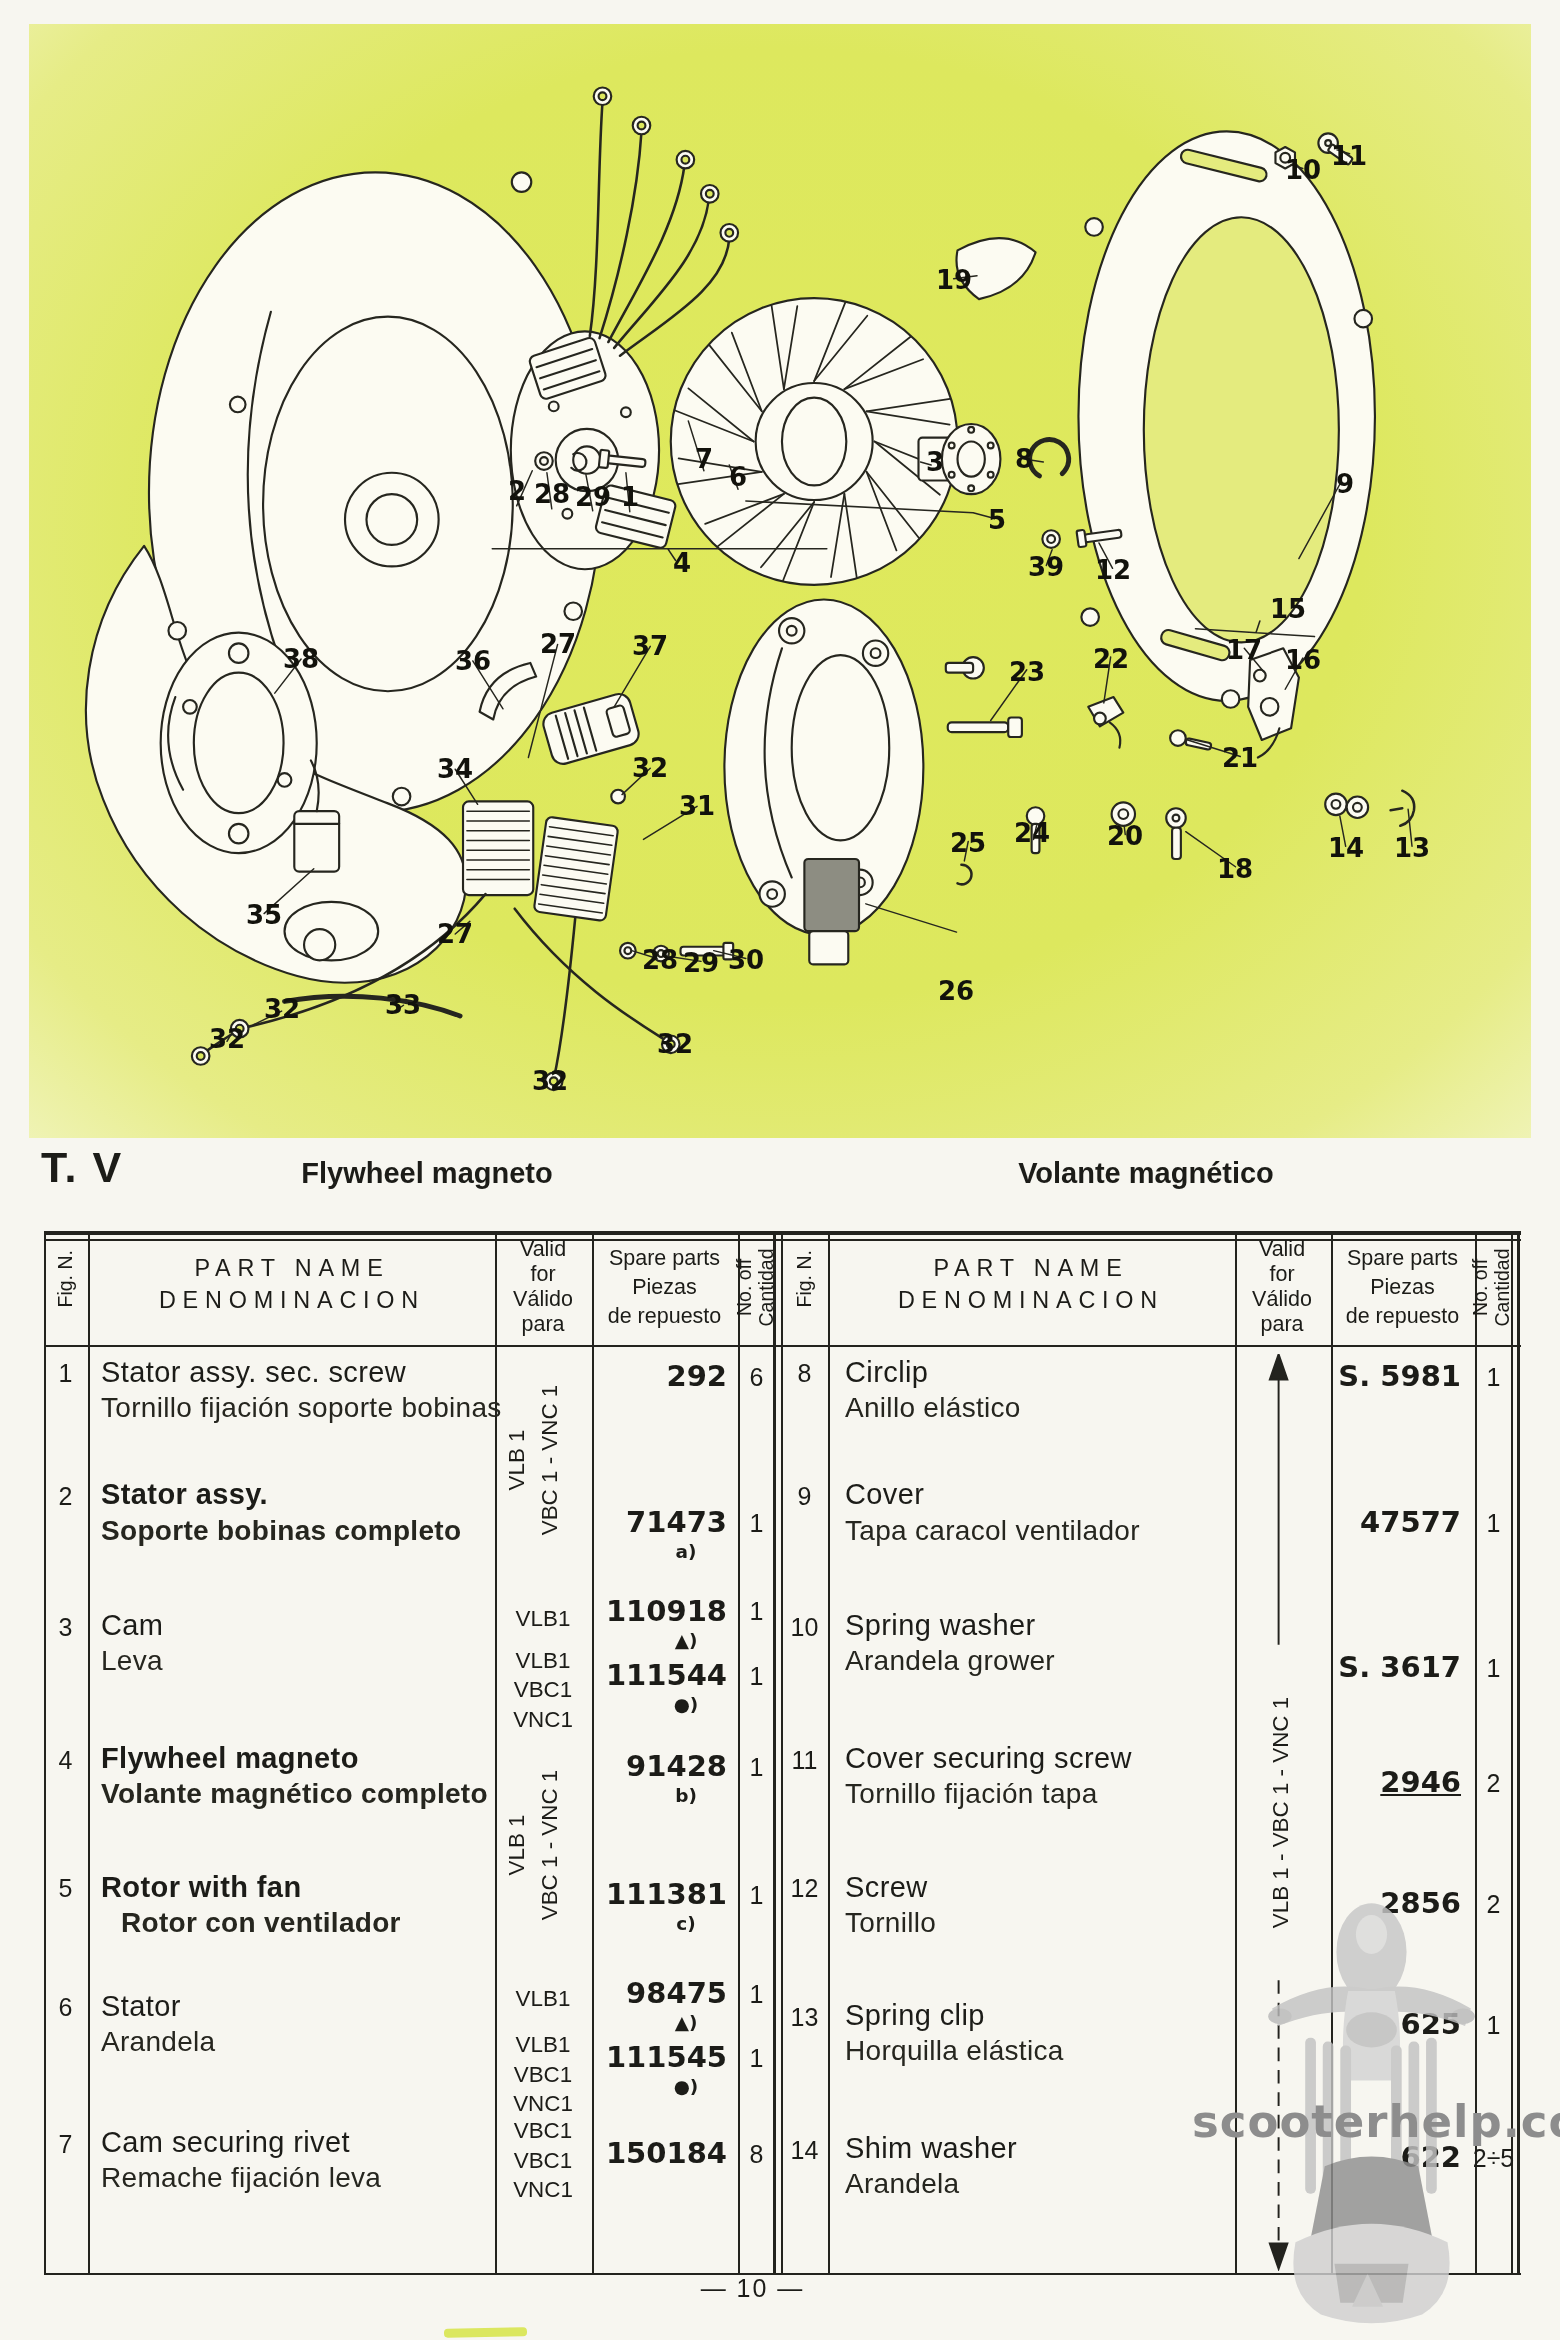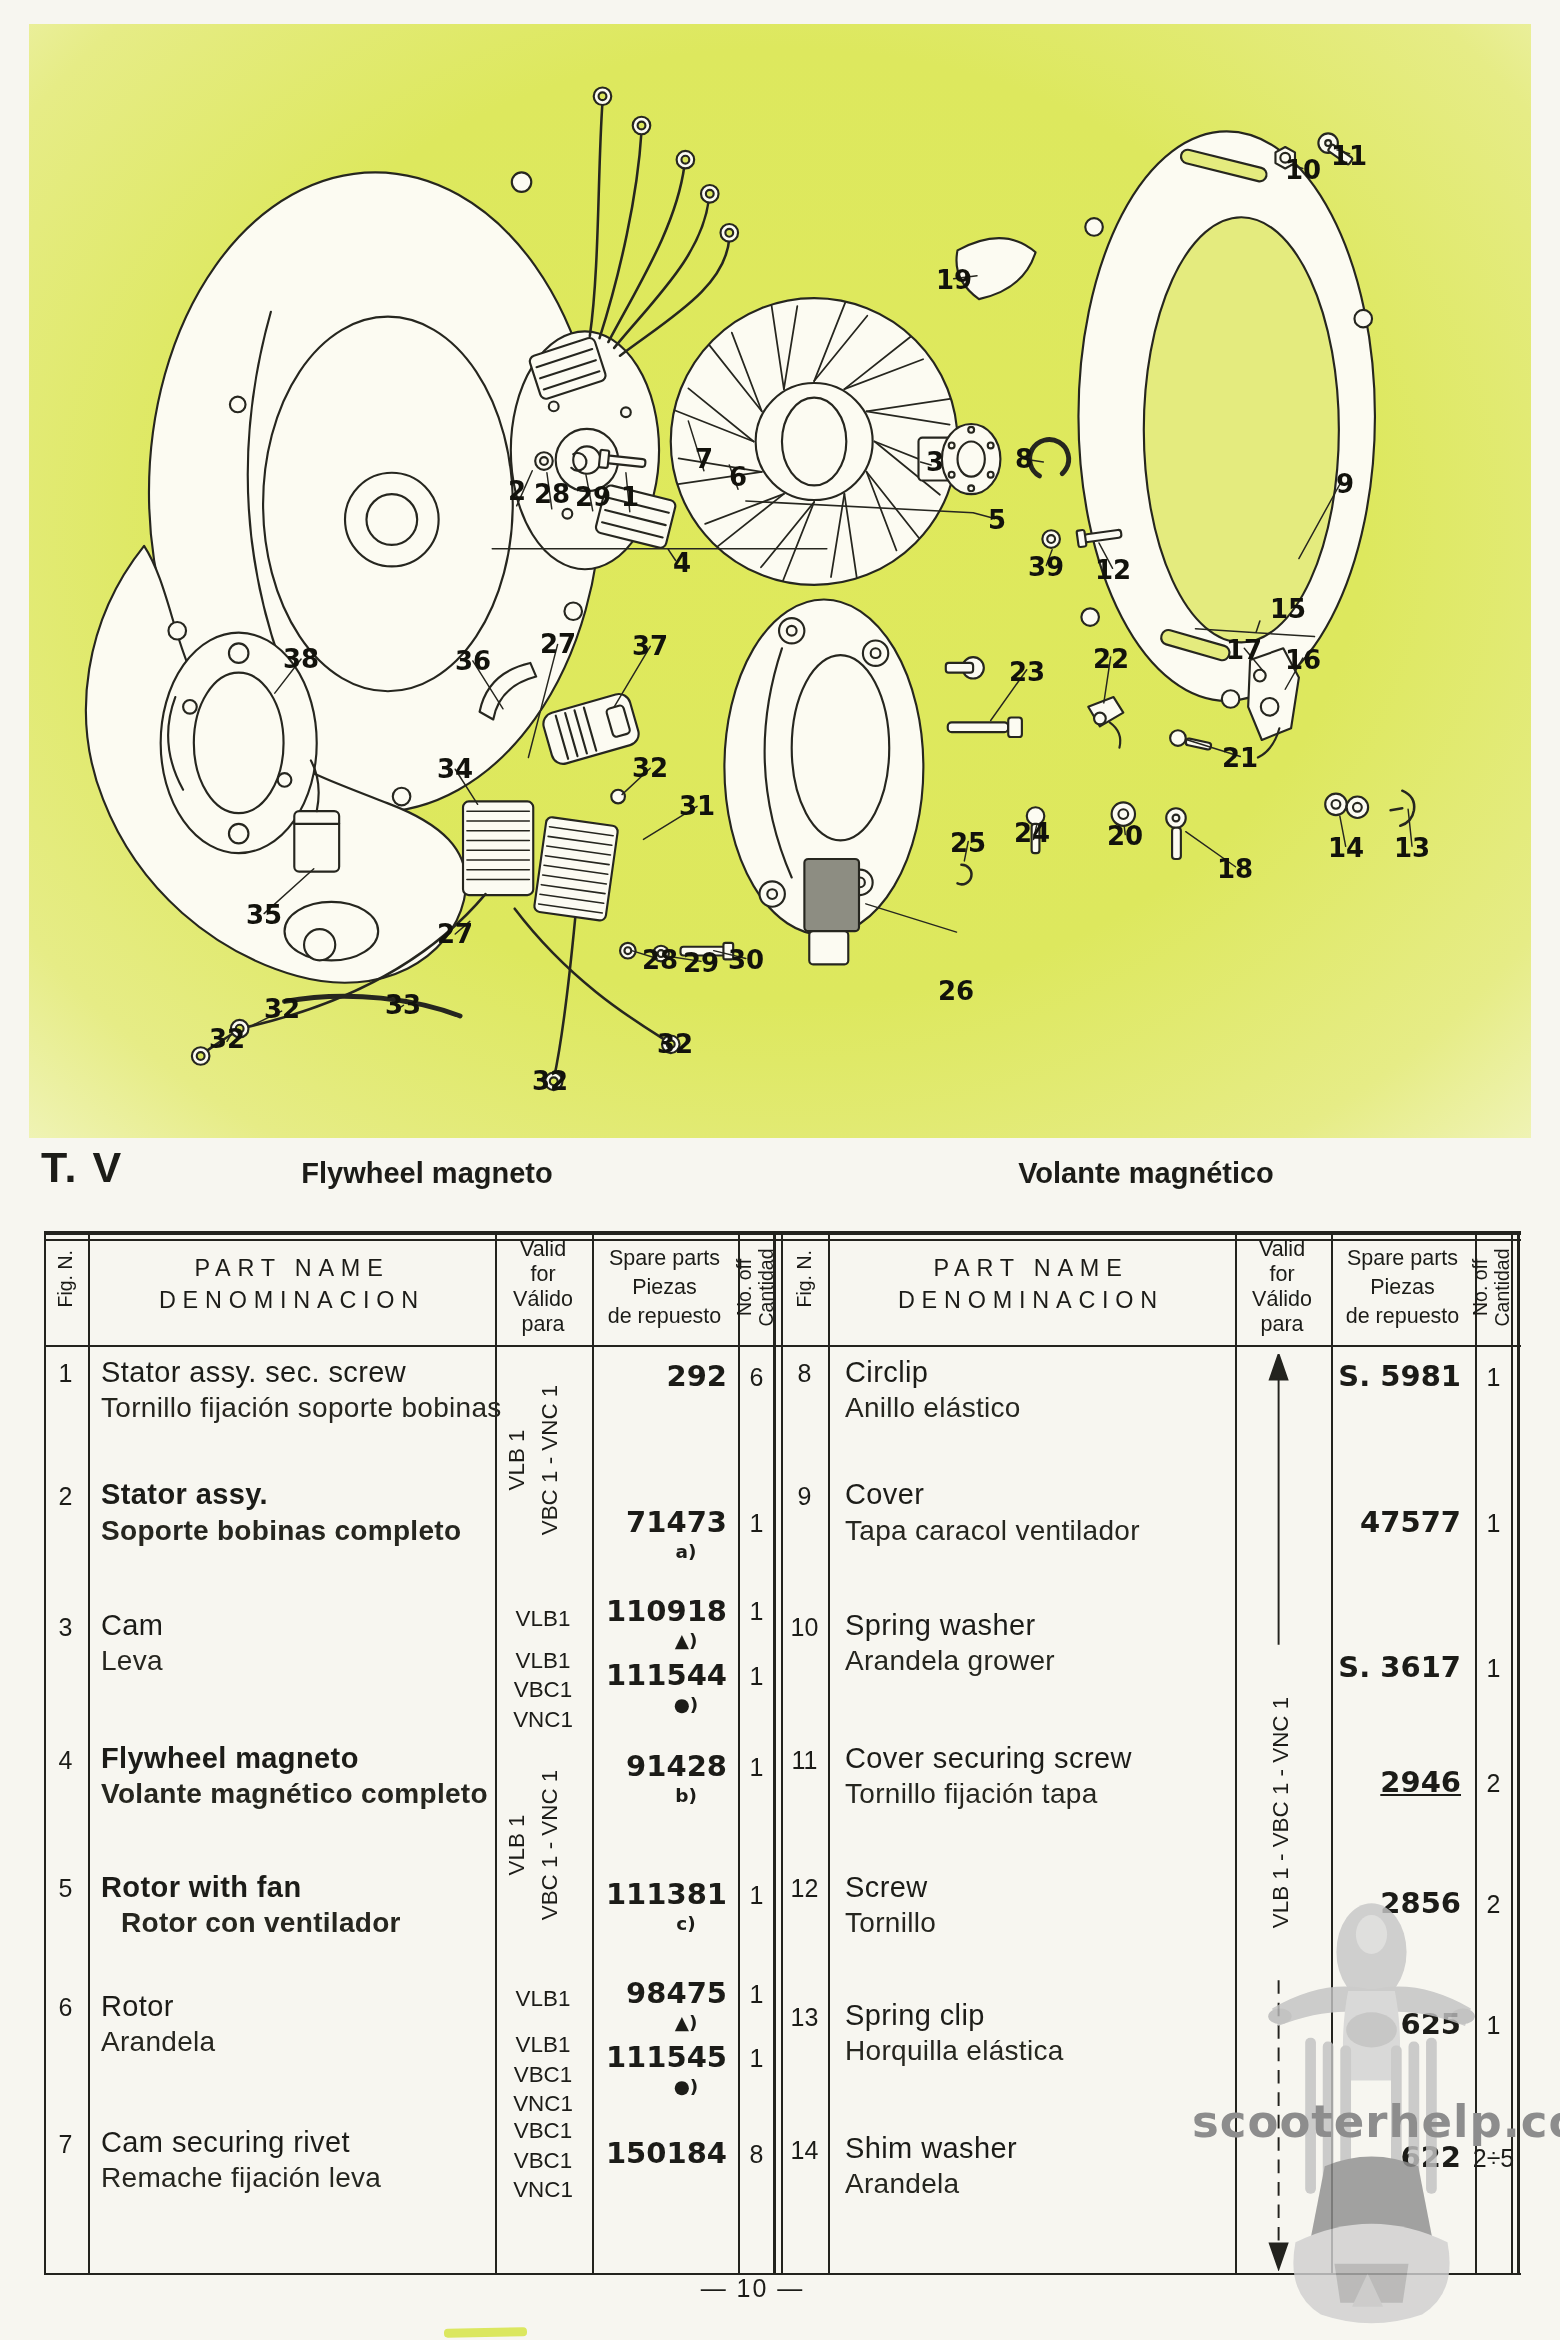--- a/index.html
+++ b/index.html
@@ -539,21 +539,21 @@
       <div class="txt partno rgt" style="left: 512px; top: 1749px; width: 215px;">91428</div>
       <div class="txt fn ctr" style="left: 647px; top: 1785px; width: 78px;">b)</div>
       <div class="txt qty ctr" style="left: 727px; top: 1753px; width: 59px;">1</div>
       <div class="txt fig ctr" style="left: 41px; top: 1874px; width: 49px;">5</div>
       <div class="txt name-en b" style="left: 101px; top: 1871px;">Rotor with fan</div>
       <div class="txt name-es b" style="left: 101px; top: 1907px; margin-left: 20px;">Rotor con ventilador</div>
       <div class="txt partno rgt" style="left: 512px; top: 1877px; width: 215px;">111381</div>
       <div class="txt fn ctr" style="left: 647px; top: 1913px; width: 78px;">c)</div>
       <div class="txt qty ctr" style="left: 727px; top: 1881px; width: 59px;">1</div>
       <div class="txt fig ctr" style="left: 41px; top: 1993px; width: 49px;">6</div>
-      <div class="txt name-en" style="left: 101px; top: 1990px;">Rotor</div>
+      <div class="txt name-en" style="left: 101px; top: 1990px;">Stator</div>
       <div class="txt name-es" style="left: 101px; top: 2026px;">Arandela</div>
       <div class="txt valid ctr" style="left: 455px; top: 1984px; width: 176px;">VLB1</div>
       <div class="txt partno rgt" style="left: 512px; top: 1976px; width: 215px;">98475</div>
       <div class="txt fn ctr" style="left: 647px; top: 2012px; width: 78px;">▲)</div>
       <div class="txt qty ctr" style="left: 727px; top: 1980px; width: 59px;">1</div>
       <div class="txt valid ctr" style="left: 455px; top: 2030px; width: 176px;">VLB1</div>
       <div class="txt valid ctr" style="left: 455px; top: 2060px; width: 176px;">VBC1</div>
       <div class="txt valid ctr" style="left: 455px; top: 2089px; width: 176px;">VNC1</div>
       <div class="txt partno rgt" style="left: 512px; top: 2040px; width: 215px;">111545</div>
       <div class="txt fn ctr" style="left: 647px; top: 2076px; width: 78px;">●)</div>

